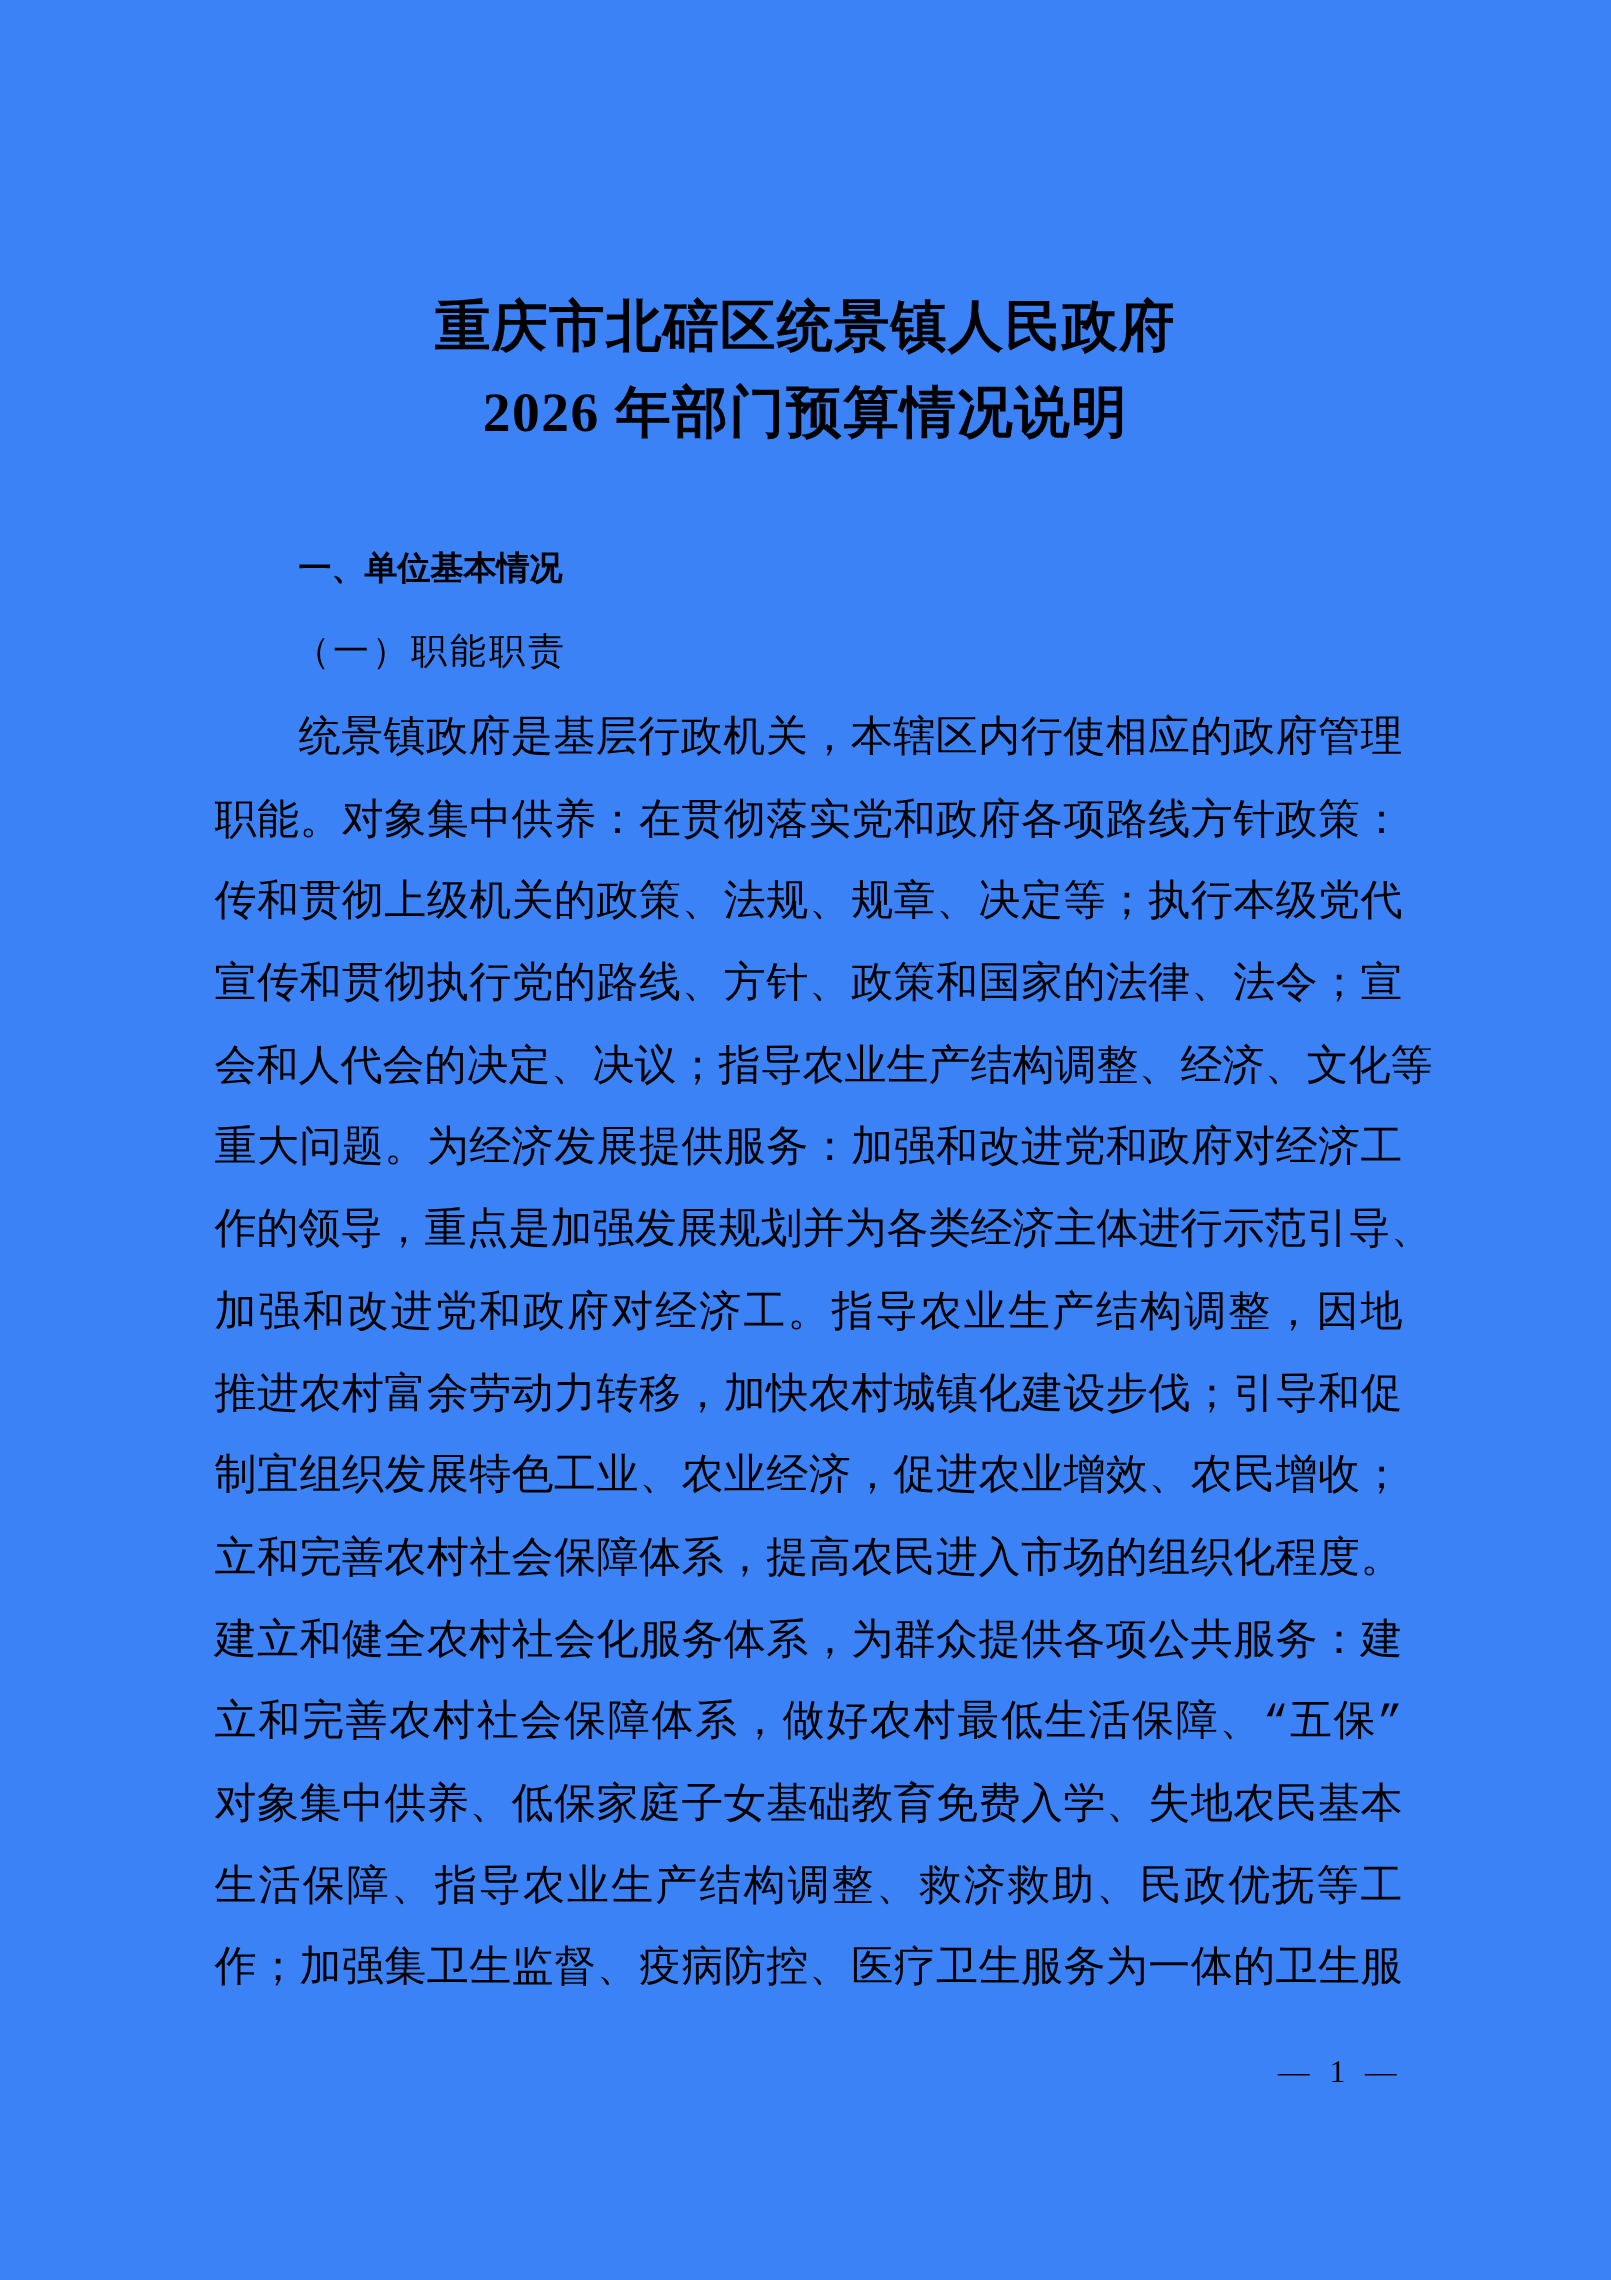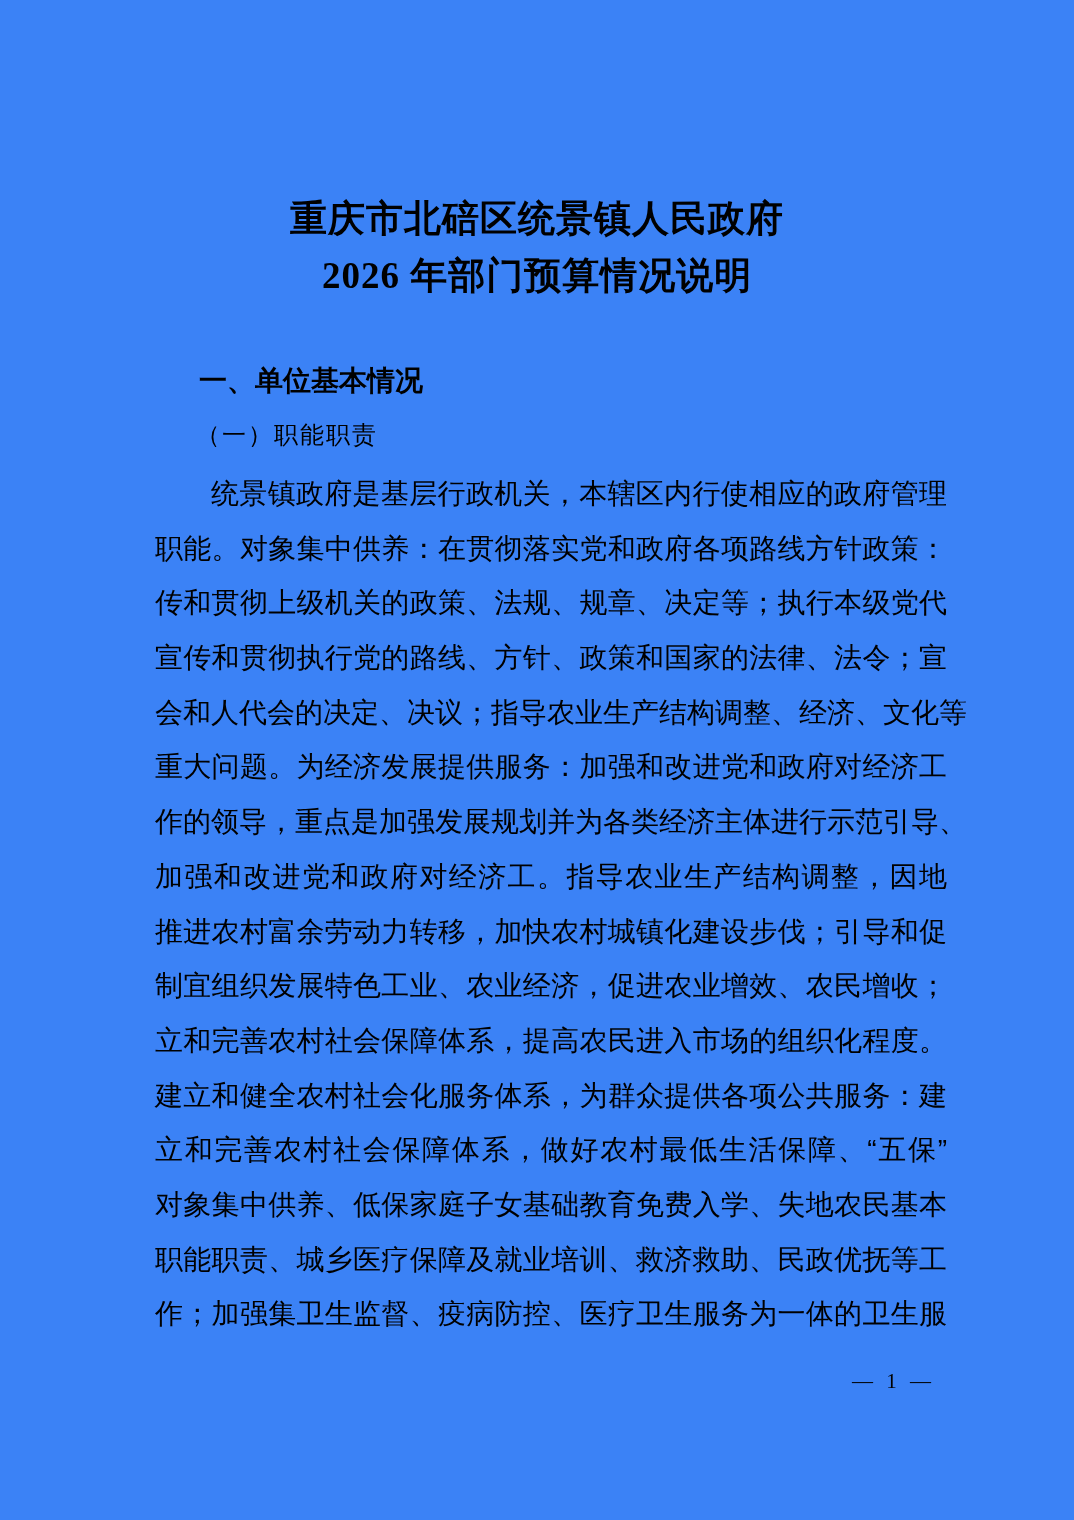--- a/index.html
+++ b/index.html
@@ -24,42 +24,41 @@
     font-size: 37px;
     line-height: 57px;
     letter-spacing: 1px;
     font-family: "Liberation Serif", "DejaVu Serif", serif;
   }
   .section-heading {
     position: absolute;
     top: 364px;
     left: 199px;
     font-weight: bold;
-    font-size: 28px;
+    font-size: 22px;
     line-height: 34px;
-    font-family: Liberation Sans, sans-serif;
+    font-family: Liberation Mono, monospace;
   }
   .subsection-heading {
     position: absolute;
     top: 418px;
     left: 196px;
     font-weight: normal;
     font-size: 24px;
     line-height: 34px;
     letter-spacing: 2px;
     font-family: Liberation Sans, sans-serif;
   }
   .paragraph {
     position: absolute;
     top: 467px;
     left: 143px;
     width: 792px;
     font-size: 28px;
-    font-family: Liberation Sans, sans-serif;
-    margin-left: 12px;
+    font-family: Liberation Mono, monospace;
   }
   .para-line {
     height: 54.7px;
     line-height: 54.7px;
     text-align: justify;
     text-align-last: justify;
     white-space: nowrap;
     overflow: visible;
   }
   .para-line:first-child {
@@ -97,19 +96,19 @@
       <div class="para-line">会和人代会的决定、决议；指导农业生产结构调整、经济、文化等</div>
       <div class="para-line">重大问题。为经济发展提供服务：加强和改进党和政府对经济工</div>
       <div class="para-line">作的领导，重点是加强发展规划并为各类经济主体进行示范引导、</div>
       <div class="para-line">加强和改进党和政府对经济工。指导农业生产结构调整，因地</div>
       <div class="para-line">推进农村富余劳动力转移，加快农村城镇化建设步伐；引导和促</div>
       <div class="para-line">制宜组织发展特色工业、农业经济，促进农业增效、农民增收；</div>
       <div class="para-line">立和完善农村社会保障体系，提高农民进入市场的组织化程度。</div>
       <div class="para-line">建立和健全农村社会化服务体系，为群众提供各项公共服务：建</div>
       <div class="para-line">立和完善农村社会保障体系，做好农村最低生活保障、“五保”</div>
       <div class="para-line">对象集中供养、低保家庭子女基础教育免费入学、失地农民基本</div>
-      <div class="para-line">职能职责、城乡医疗保障及就业培训、救济救助、民政优抚等工</div>
+      <div class="para-line">生活保障、指导农业生产结构调整、救济救助、民政优抚等工</div>
       <div class="para-line">作；加强集卫生监督、疫病防控、医疗卫生服务为一体的卫生服</div>
     </div>
 
   <div class="page-footer">— 1 —</div>
 
 </div>
 
 </body></html>

